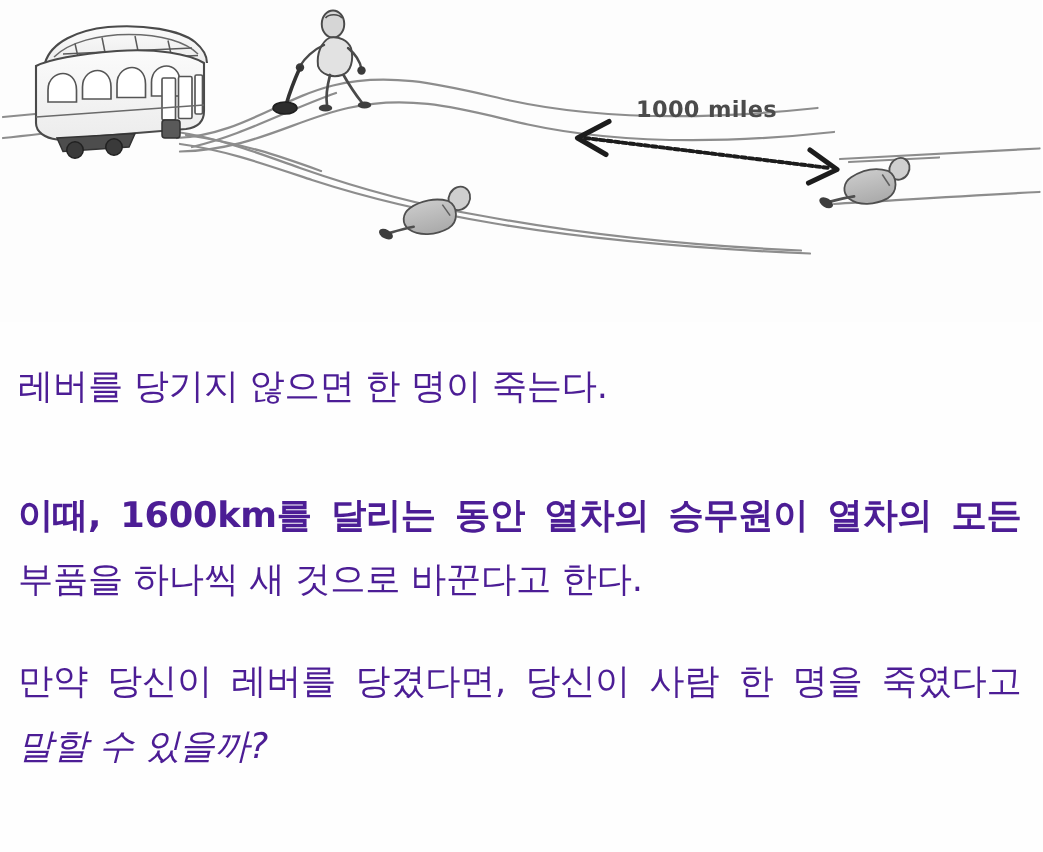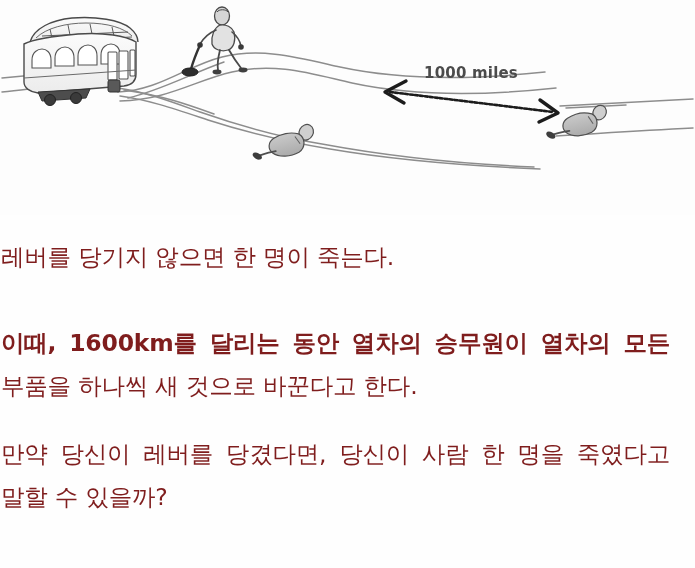--- a/index.html
+++ b/index.html
@@ -53,40 +53,40 @@
   
   #bodytext {
     position: absolute;
     left: 0;
     top: 215px;
     width: 695px;
     height: 353px;
   }
   .tline {
     position: absolute;
-    left: 1px;
+    left: 12px;
     width: 671px;
     font-family: "DejaVu Sans", "Liberation Sans", sans-serif;
     font-size: 23.5px;
     line-height: 1.0;
-    color: #7f1d1d;
+    color: #4c1d95;
     white-space: nowrap;
     letter-spacing: -0.2px;
   }
   .tline.justify {
     white-space: normal;
     text-align: justify;
     text-align-last: justify;
   }
   .p1-l1 { top: 31px; }
   .p1-l2 { top: 74px; }
   .p1-l3 { top: 117px; width: 669px; font-weight: bold; }
   .p1-l4 { top: 160px; }
   .p2-l1 { top: 228px; width: 669px; }
-  .p2-l2 { top: 271px; }
+  .p2-l2 { top: 271px; font-style: italic; }
 </style>
 </head>
 <body>
 
 <div id="page">
 
   <div id="illustration">
     <svg viewBox="0 0 695 215" xmlns="http://www.w3.org/2000/svg">
       <defs>
         <linearGradient id="bodyShade" x1="0" y1="0" x2="0" y2="1">

